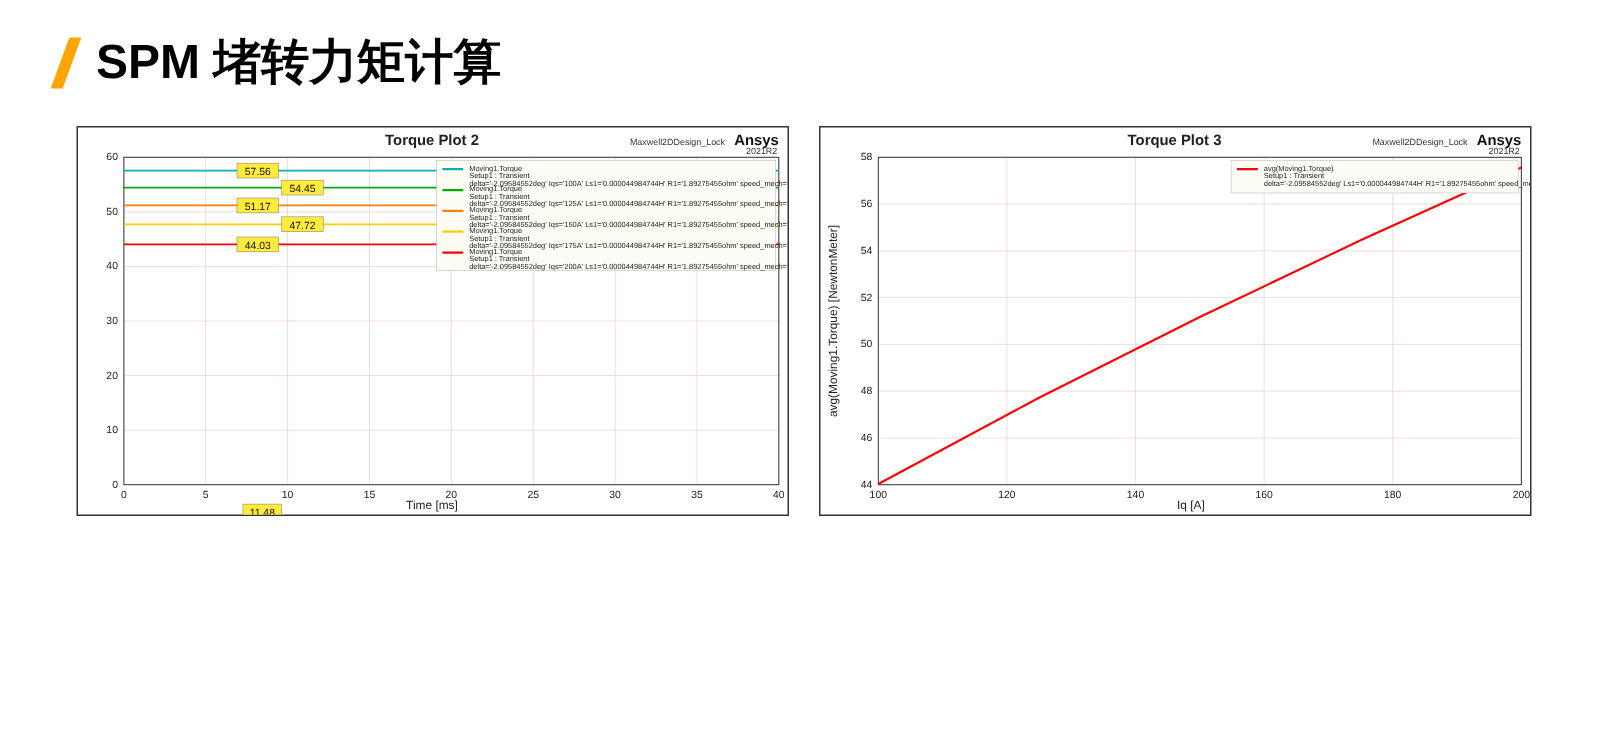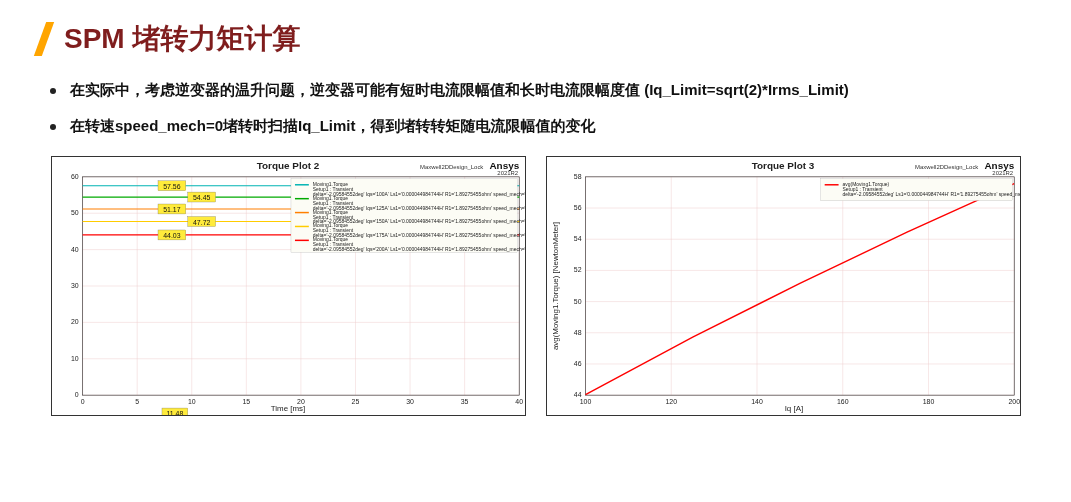--- a/index.html
+++ b/index.html
@@ -1,20 +1,20 @@
 <!DOCTYPE html>
 <html><head>
 <meta charset="utf-8">
 <style>
   * { box-sizing: border-box; margin: 0; padding: 0; }
   body { font-family: "Microsoft YaHei", Arial, sans-serif; background: #fff; width: 1071px; height: 502px; overflow: hidden; }
   .slide { padding: 20px 40px; }
   .title-bar { display: flex; align-items: center; margin-bottom: 20px; }
   .title-accent { width: 8px; height: 34px; background: #ffa500; transform: skewX(-20deg); margin-right: 16px; }
-  .title-text { font-size: 28px; font-weight: bold; color: #7f1d1d; }
+  .title-text { font-size: 32px; font-weight: bold; color: #000000; }
   .bullets { margin: 0 10px 18px 10px; }
   .bullet { display: flex; align-items: flex-start; margin-bottom: 12px; }
   .bullet-dot { width: 6px; height: 6px; border-radius: 50%; background: #222; margin: 10px 14px 0 0; flex-shrink:0;}
   .bullet-text { font-size: 15px; font-weight: bold; color: #111; line-height: 1.6; }
   .charts { display: flex; gap: 20px; justify-content: center; padding: 0 20px; }
   .chart-wrap { position: relative; }
   .chart { border: 1px solid #333; background: #fff; }
   svg text { font-family: Arial, sans-serif; }
   .axis-label { font-size: 8px; fill: #222; }
   .tick-label { font-size: 7px; fill: #222; }
@@ -25,30 +25,20 @@
   .val-label { fill: #111; }
   .val-rect { fill: #ffeb3b; stroke: #666; stroke-width:0.3;}
 </style>
 </head>
 <body>
 
 <div class="slide">
   <div class="title-bar">
     <div class="title-accent"></div>
     <div class="title-text">SPM 堵转力矩计算</div>
-  </div>
-  <div class="bullets">
-    <div class="bullet">
-      <div class="bullet-dot"></div>
-      <div class="bullet-text">在实际中，考虑逆变器的温升问题，逆变器可能有短时电流限幅值和长时电流限幅度值 (Iq_Limit=sqrt(2)*Irms_Limit)</div>
-    </div>
-    <div class="bullet">
-      <div class="bullet-dot"></div>
-      <div class="bullet-text">在转速speed_mech=0堵转时扫描Iq_Limit，得到堵转转矩随电流限幅值的变化</div>
-    </div>
   </div>
 
   <div class="charts">
 
     <div class="chart-wrap">
       <svg class="chart" width="475" height="260" viewBox="0 0 475 260">
 
         <text class="chart-title" x="237" y="12">Torque Plot 2</text>
         <text class="branding" x="370" y="12">Maxwell2DDesign_Lock</text>
         <text x="440" y="12" style="font-size:10px;font-weight:bold;fill:#111">Ansys</text>

